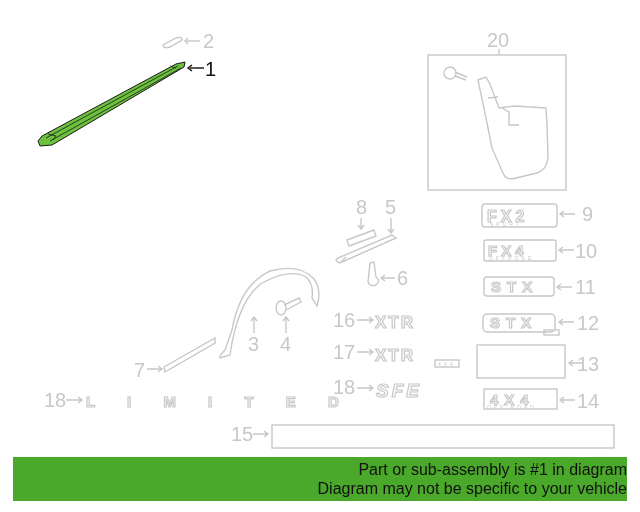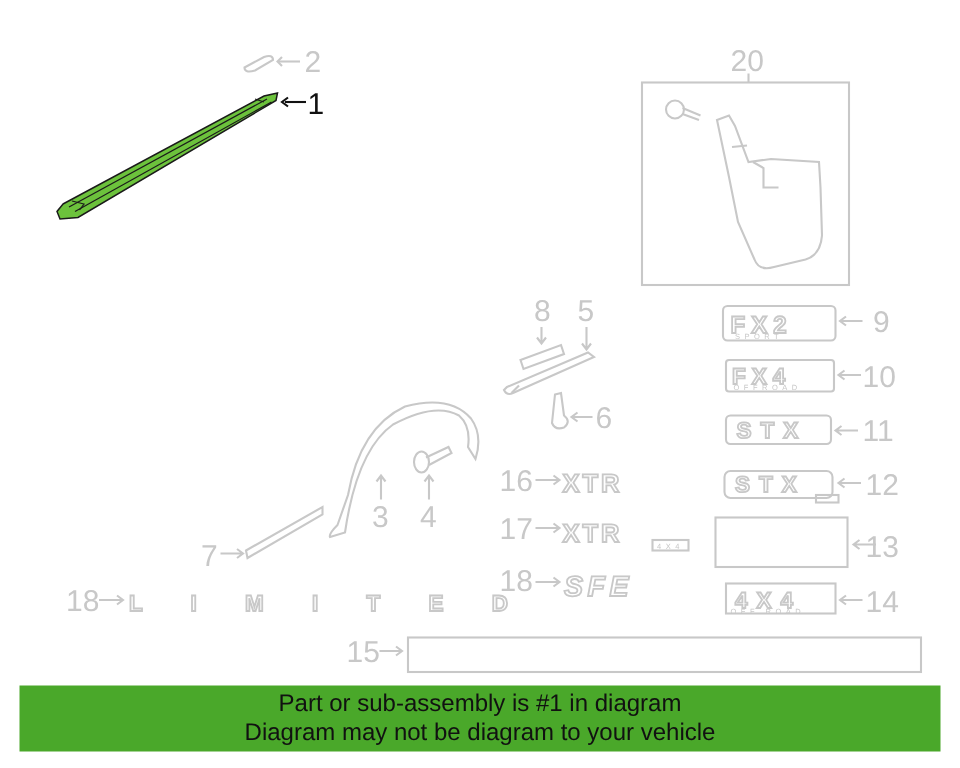--- a/index.html
+++ b/index.html
@@ -3,21 +3,21 @@
 <meta charset="utf-8">
 <style>
   html,body{margin:0;padding:0;background:#fff;}
   body{width:640px;height:512px;position:relative;overflow:hidden;font-family:"Liberation Sans",sans-serif;}
   #diagram{position:absolute;left:0;top:0;width:640px;height:455px;}
   .lbl{font-family:"Liberation Sans",sans-serif;font-size:20px;fill:#c8c8c8;}
   .lbl-active{fill:#111;}
   .gray{stroke:#c8c8c8;fill:none;stroke-width:1.4;}
   .badge-text{font-family:"Liberation Sans",sans-serif;font-weight:bold;fill:#fff;stroke:#c8c8c8;stroke-width:1.2;}
   .small-text{font-family:"Liberation Sans",sans-serif;font-size:5px;fill:#c8c8c8;letter-spacing:3px;}
-  #banner{position:absolute;left:13px;top:457px;width:614px;height:44px;background:#4aa82a;color:#111;text-align:center;font-size:16px;line-height:19px;padding-top:3px;box-sizing:border-box;}
+  #banner{position:absolute;left:13px;top:457px;width:614px;height:44px;background:#4aa82a;color:#111;text-align:right;font-size:16px;line-height:19px;padding-top:3px;box-sizing:border-box;}
   #banner div{white-space:nowrap;}
 </style>
 </head>
 <body>
 
 <svg id="diagram" viewBox="0 0 640 455" xmlns="http://www.w3.org/2000/svg">
 
   <g>
     <path class="gray" d="M163,45 L176,38 Q182,36 182,40 L170,47 Q163,49 163,45 Z"></path>
     <path class="gray" d="M186,41 L200,41"></path>
@@ -157,14 +157,14 @@
     <rect class="gray" x="484" y="389" width="73" height="20"></rect>
     <text class="badge-text" x="490" y="405" font-size="15" letter-spacing="6">4X4</text>
     <text class="small-text" x="487" y="409" letter-spacing="2">OFF ROAD</text>
   </g>
   <path class="gray" d="M561,400 L575,400 M564,397 L560,400 L564,403"></path>
   <text class="lbl" x="577" y="408">14</text>
 </svg>
 
 <div id="banner">
   <div>Part or sub-assembly is #1 in diagram</div>
-  <div>Diagram may not be diagram to your vehicle</div>
+  <div>Diagram may not be specific to your vehicle</div>
 </div>
 
 </body></html>

